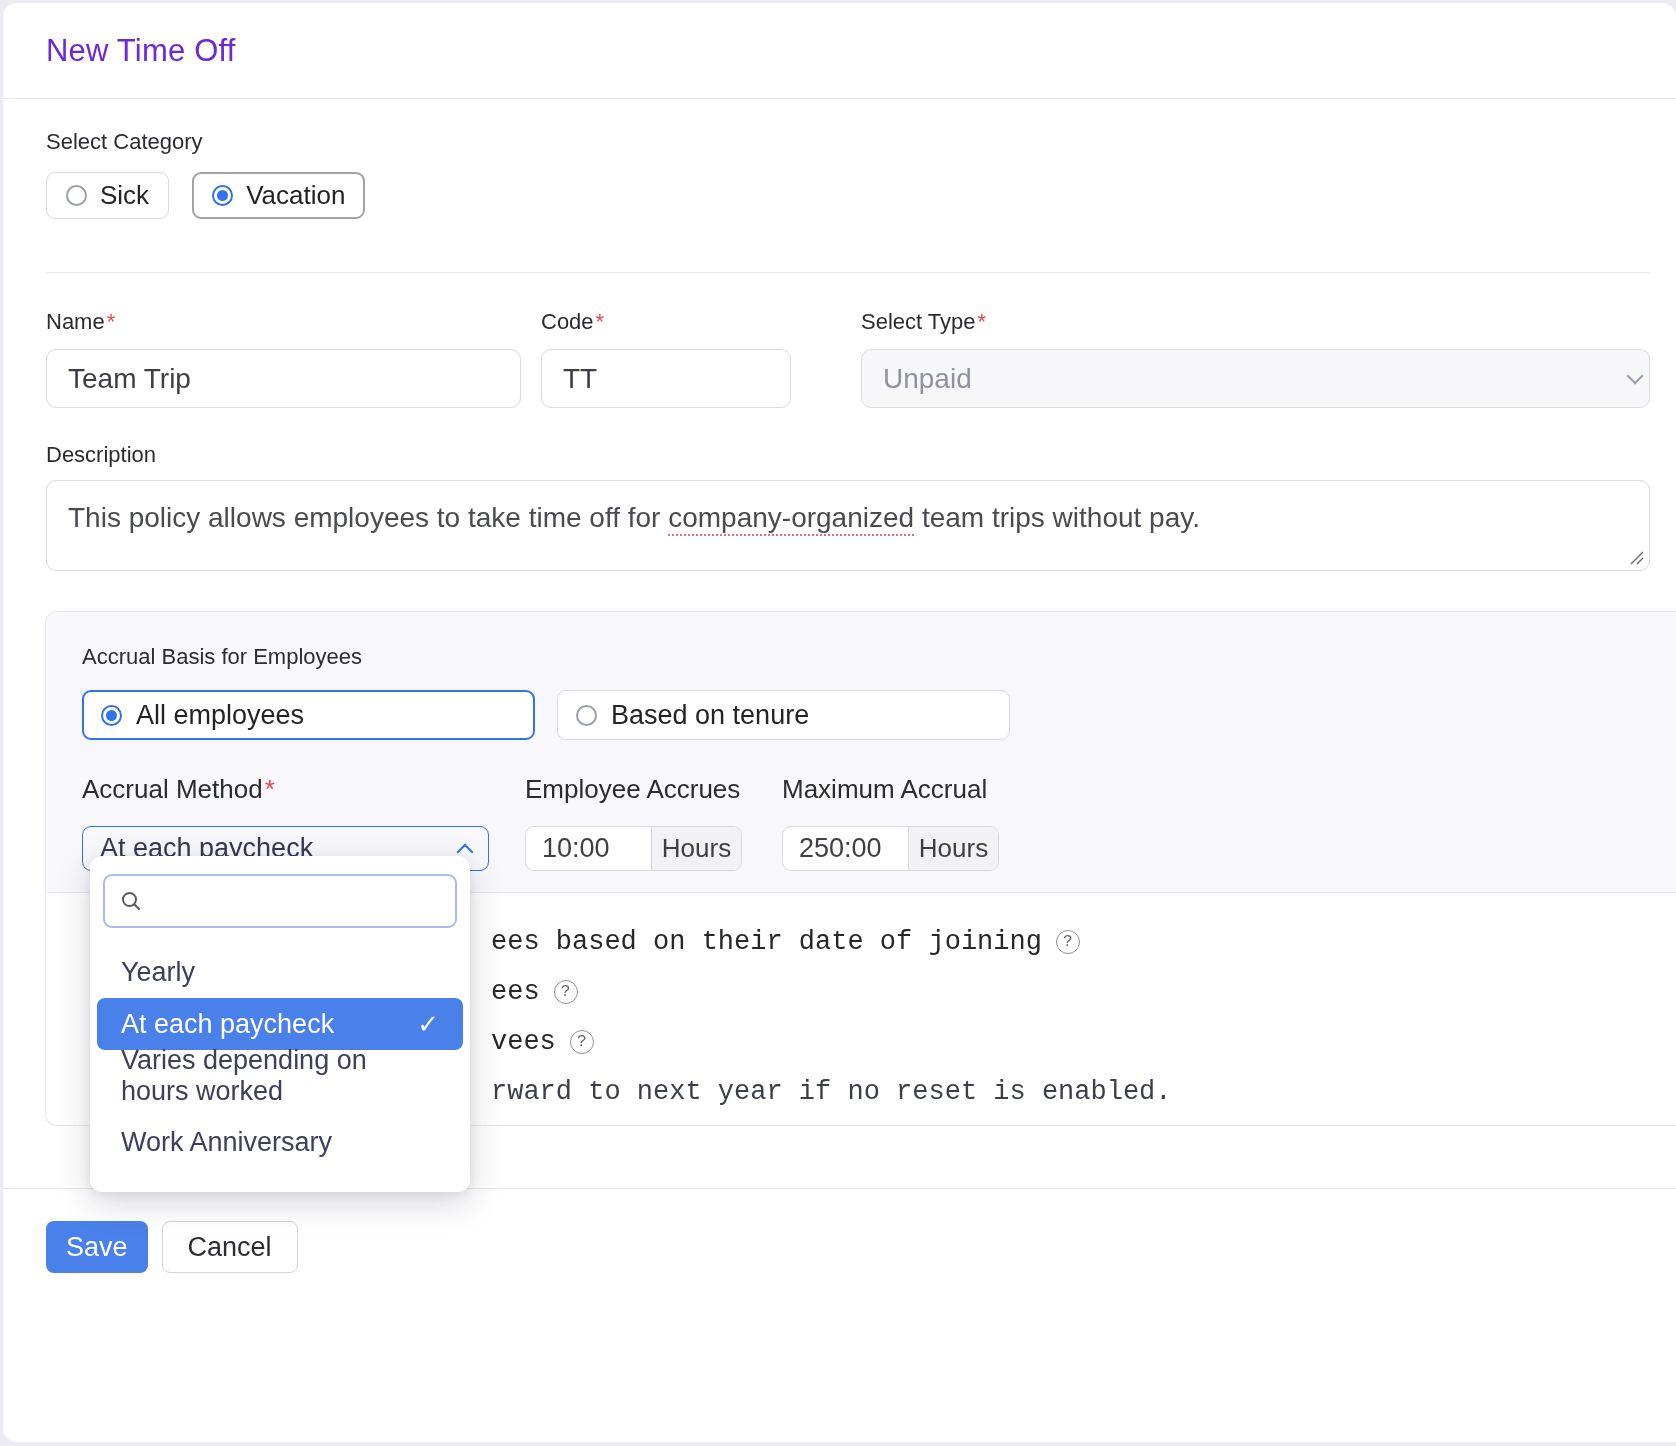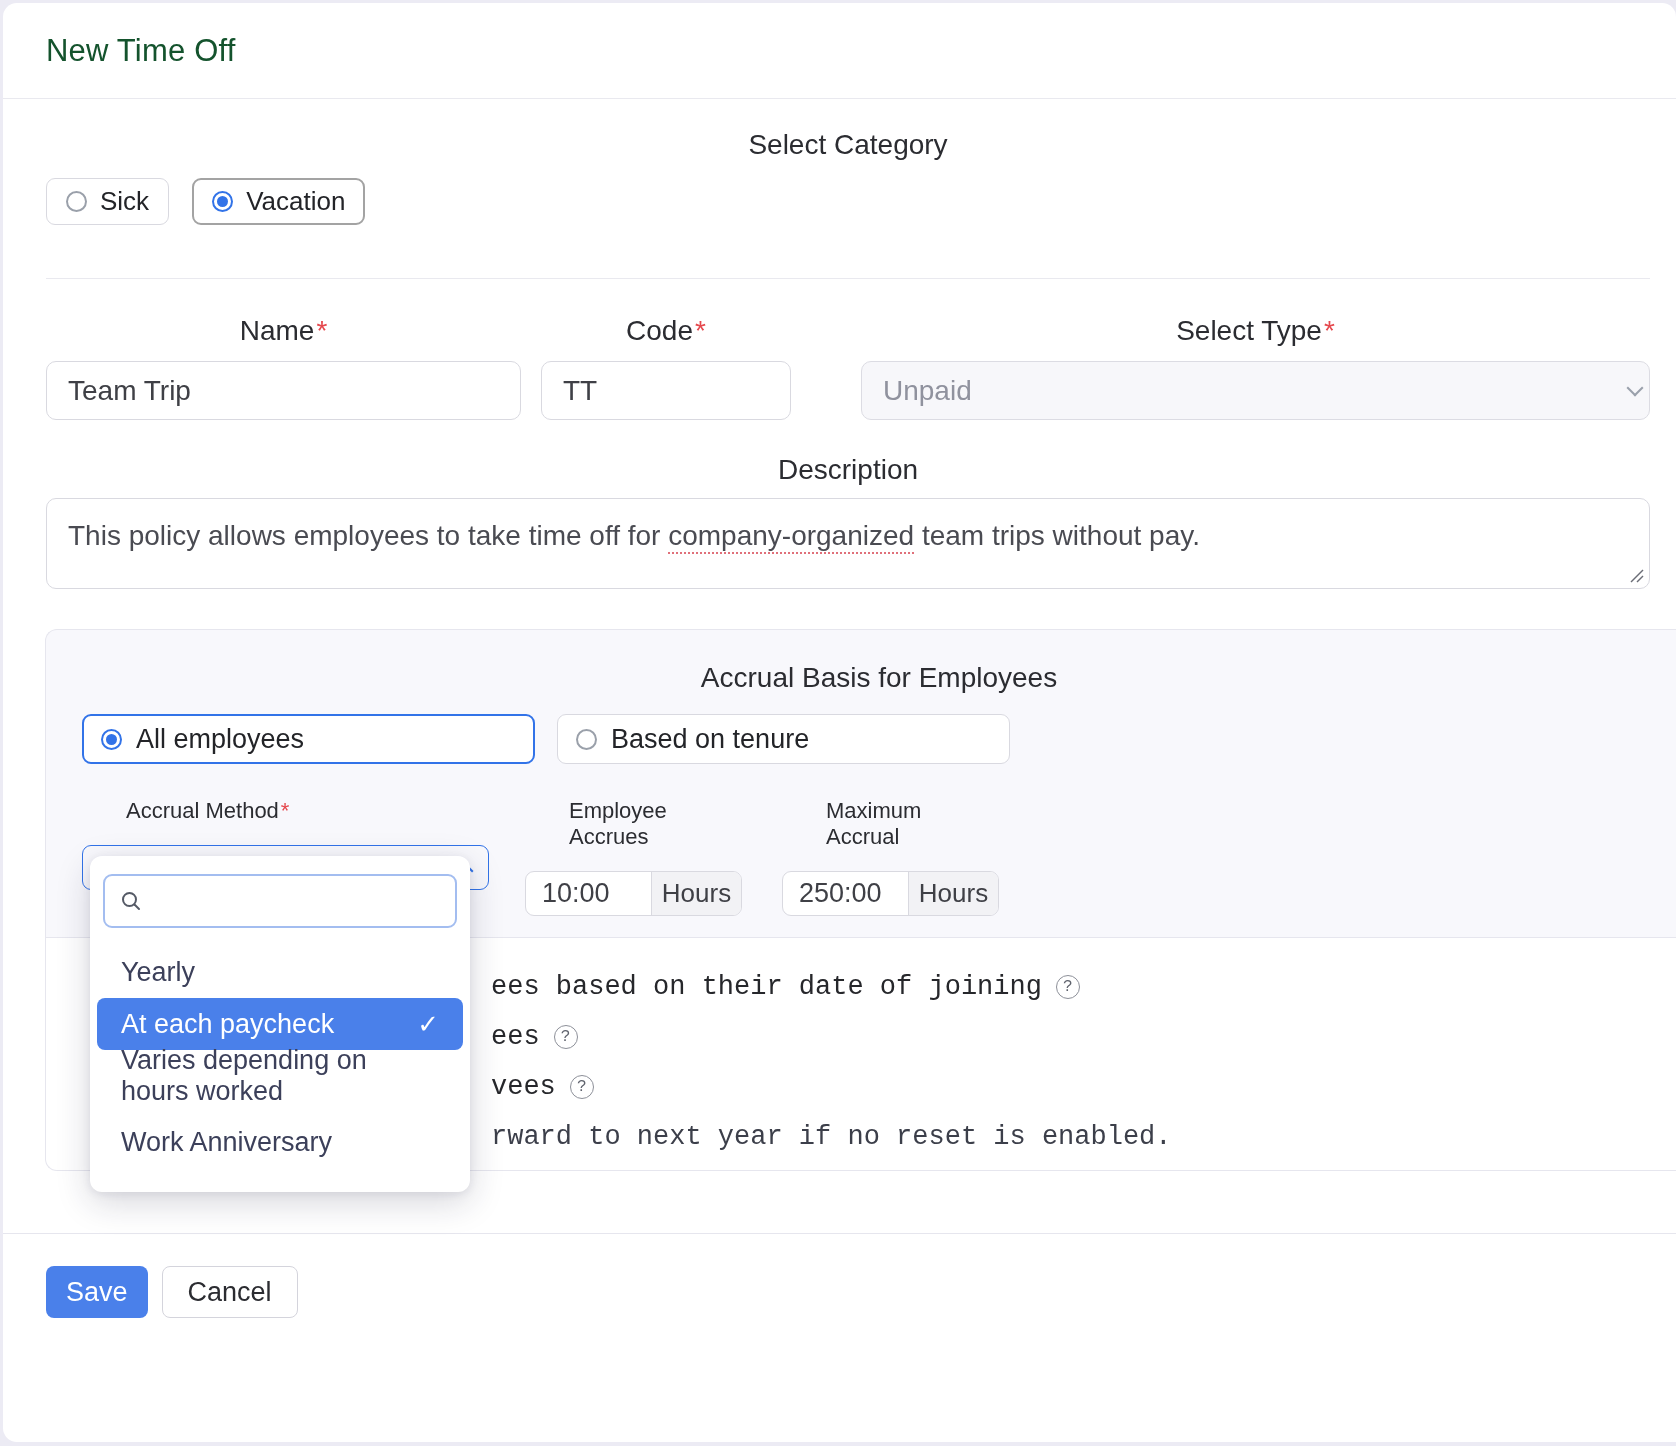--- a/index.html
+++ b/index.html
@@ -14,25 +14,25 @@
   .card {
     position:absolute; left:3px; top:3px; right:0; bottom:4px;
     background:#ffffff;
     border-radius:14px 14px 0 14px;
   }
   
   .header {
     height:96px; display:flex; align-items:center;
     padding-left:43px; border-bottom:1px solid #e9e9ef;
   }
-  .header h1 { font-size:31px; font-weight:500; color:#14532d; letter-spacing:.2px; }
+  .header h1 { font-size:31px; font-weight:500; color:#6d28d9; letter-spacing:.2px; }
 
   
   .section-category { padding:30px 26px 0 43px; }
-  .field-label { font-size:28px; color:#2b2c31;text-align:center; }
+  .field-label { font-size:22px; color:#2b2c31; }
   .req { color:#e5484d; margin-left:2px; }
   .cat-row { display:flex; gap:23px; margin-top:17px; }
   .radio-card {
     display:inline-flex; align-items:center; gap:13px;
     height:47px; padding:0 19px; background:#fff;
     border:1px solid #d9d9e0; border-radius:9px;
     font-size:26px; color:#232428; cursor:pointer;
   }
   .radio-card.selected { border:2px solid #a3a3a3; padding:0 18px; }
   .radio {
@@ -87,21 +87,21 @@
   }
   .basis-row { display:flex; gap:22px; margin-top:20px; }
   .basis-card {
     width:453px; height:50px; background:#fff;
     border:1px solid #d9d9e0; border-radius:9px;
     display:flex; align-items:center; gap:14px; padding:0 18px;
     font-size:27px; color:#232428; cursor:pointer;
   }
   .basis-card.selected { border:2px solid #3273e8; padding:0 17px; }
   .accrual-cols { display:flex; margin-top:34px; }
-  .col-label { font-size:22px; color:#2b2c31;margin-left:44px; }
+  .col-label { font-size:26px; color:#2b2c31; }
   .method-col { width:407px; }
   .accrues-col { width:217px; margin-left:36px; }
   .max-col { width:217px; margin-left:40px; }
   .method-select {
     margin-top:21px; height:45px;
     border:1.5px solid #3273e8; border-radius:9px;
     display:flex; align-items:center; justify-content:space-between;
     padding:0 17px; font-size:27px; color:#333950; background:transparent; cursor:pointer;
   }
   .unit-group {

